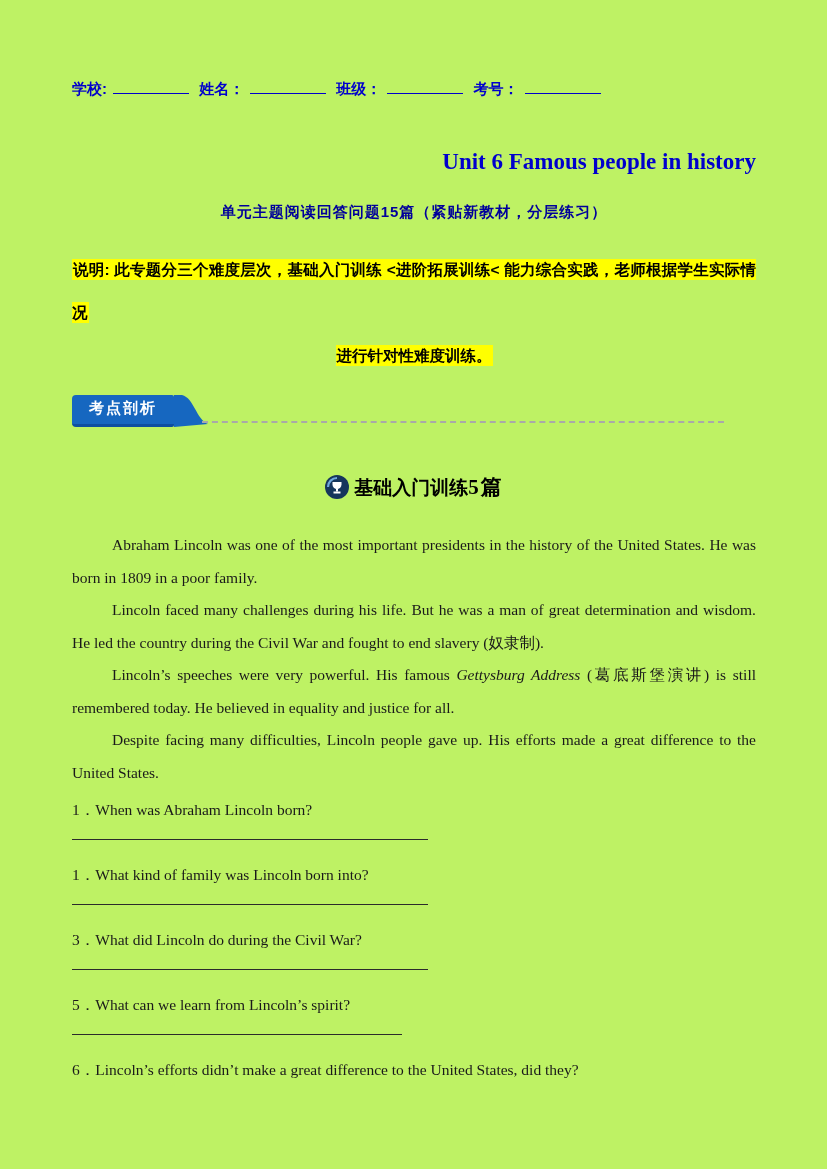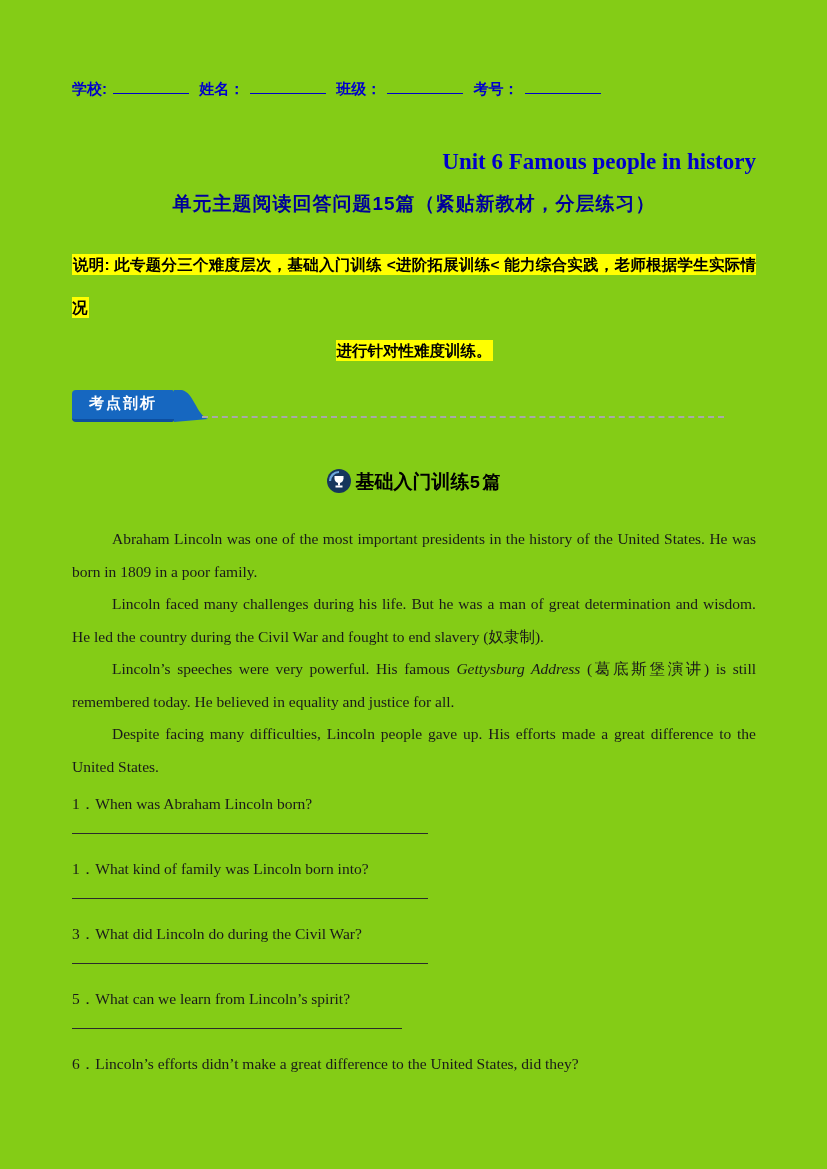--- a/index.html
+++ b/index.html
@@ -1,21 +1,21 @@
 <!DOCTYPE html>
 <html><head>
 <meta charset="utf-8">
 <style>
   * { margin:0; padding:0; box-sizing:border-box; }
   html,body { background:#ffffff; }
   .page {
     position:relative;
     width:827px; height:1169px;
     margin:0 auto;
-    background:#84cc16;
+    background:#bef264;
     overflow:hidden;
     font-family:"Liberation Serif", serif;
     color:#1a1a1a;
   }
   .content {
     position:absolute; left:72px; top:0; width:684px;
   }
 
   
   .header-line {
@@ -37,25 +37,25 @@
   
   .title-en {
     margin-top:50px;
     text-align:right;
     font-family:"Liberation Serif", serif;
     font-weight:bold;
     font-size:23px;
     color:#0000CC;
   }
   .title-zh {
-    margin-top:16px;
-    text-align:center;
-    font-family:"Liberation Sans", sans-serif;
-    font-weight:bold;
-    font-size:19px;
+    margin-top:28px;
+    text-align:center;
+    font-family:"Liberation Sans", sans-serif;
+    font-weight:bold;
+    font-size:15px;
     color:#00009B;
     letter-spacing:1px;
   }
 
   
   .notice {
     margin-top:26px;
     font-family:"Liberation Sans", sans-serif;
     font-weight:bold;
     font-size:15.5px;
@@ -103,22 +103,22 @@
     text-align:center;
     font-family:"Liberation Sans", sans-serif;
     font-weight:bold;
     font-size:19px;
     color:#000;
   }
   .section-heading .badge {
     display:inline-block; vertical-align:-6px; margin-right:4px;
   }
   .section-count {
-    font-family:Liberation Mono, monospace;
-    font-size:18px;
+    font-family:Liberation Serif, serif;
+    font-size:21px;
     letter-spacing:2px;
   }
 
   
   .passage {
     margin-top:24px;
     font-size:15.5px;
     line-height:32.5px;
     text-align:justify;
   }

